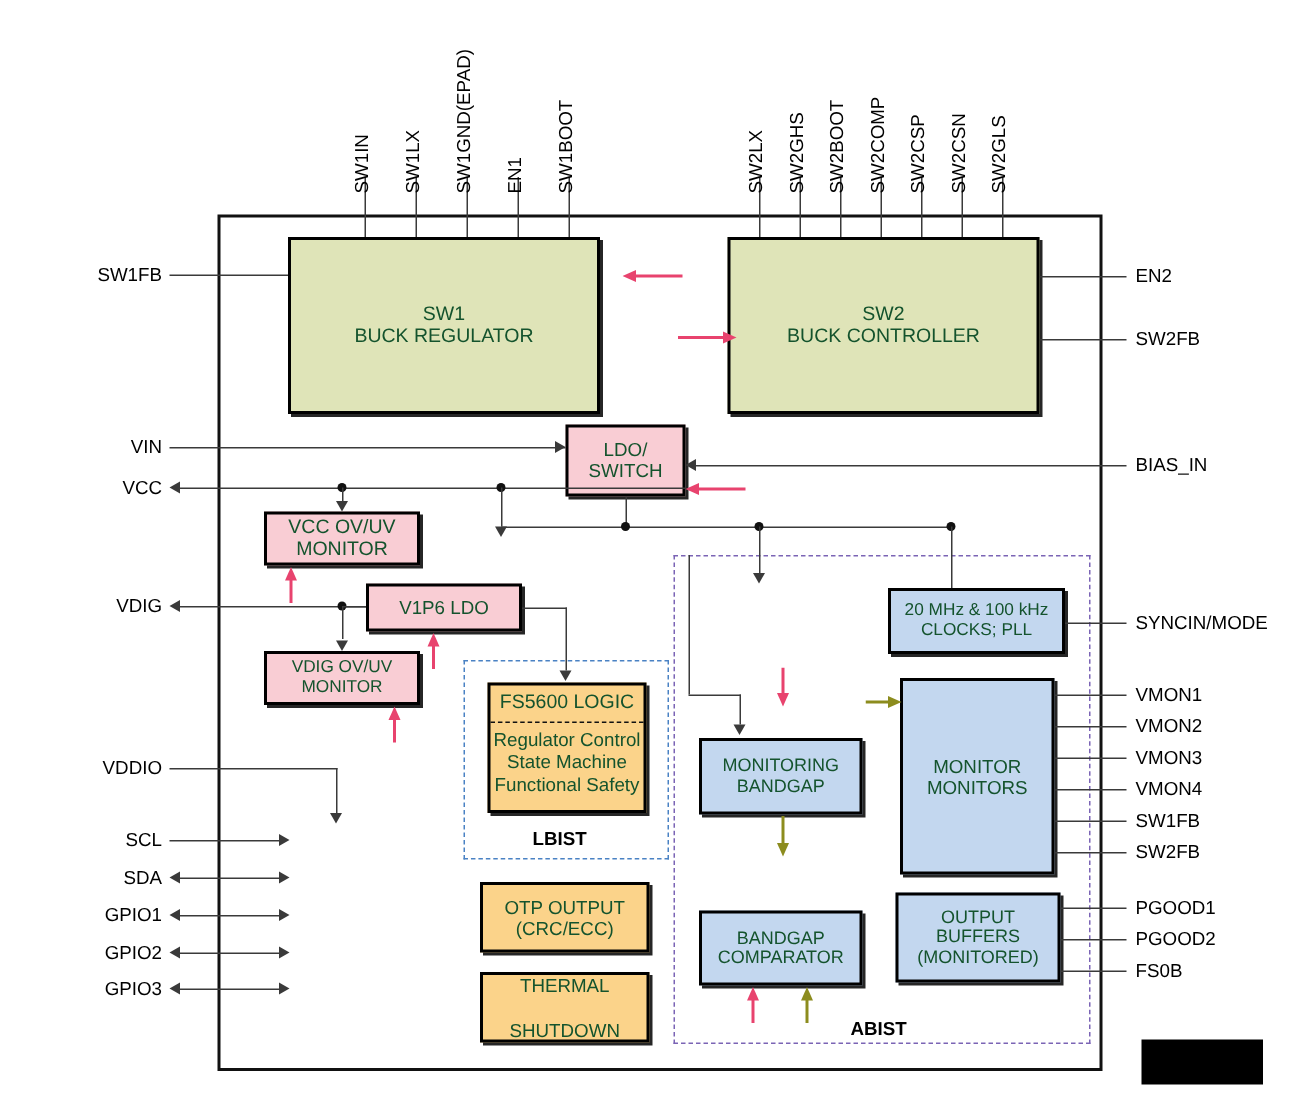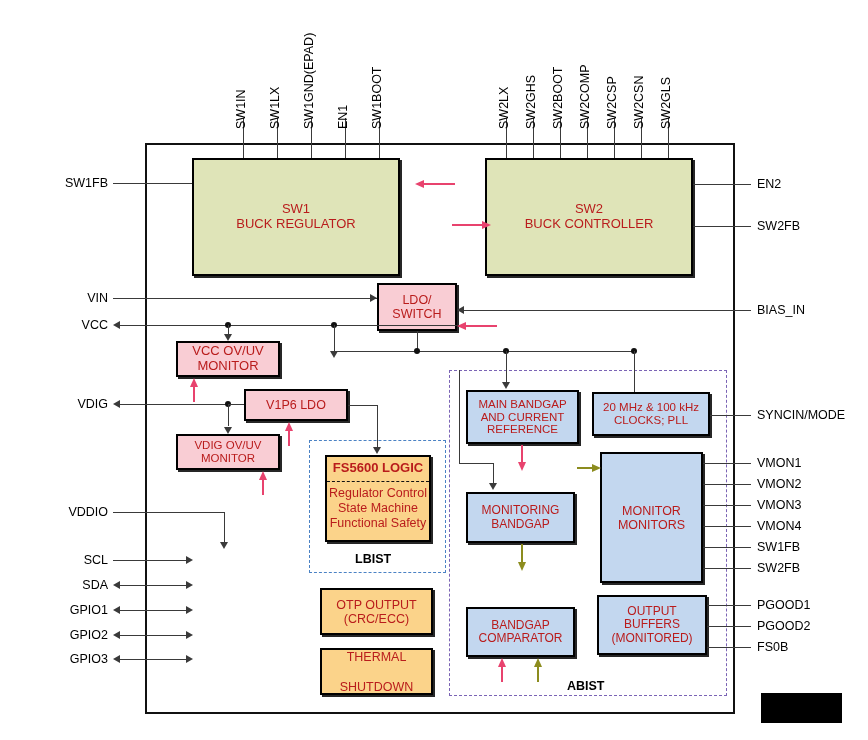--- a/index.html
+++ b/index.html
@@ -22,21 +22,21 @@
   .blk {
     position: absolute;
     box-sizing: border-box;
     border: 2px solid #000;
     display: flex;
     flex-direction: column;
     align-items: center;
     justify-content: center;
     text-align: center;
     line-height: 1.12;
-    color: #b91c1c;
+    color: #14532d;
     box-shadow: 2px 2px 0 rgba(0,0,0,0.85);
   }
   .blk span { display: block; white-space: nowrap; }
 
   .green  { background: #dfe4b8; }
   .pink   { background: #f9cdd4; }
   .blue   { background: #c3d7ef; }
   .purple { background: #cdbfe3; }
   .orange { background: #fbd38a; }
 
@@ -93,21 +93,21 @@
 
   
   .ar { position: absolute; width: 0; height: 0; }
   .ar-r { border-top: 4.5px solid transparent; border-bottom: 4.5px solid transparent; border-left: 7px solid #3a3a3a; }
   .ar-l { border-top: 4.5px solid transparent; border-bottom: 4.5px solid transparent; border-right: 7px solid #3a3a3a; }
   .ar-d { border-left: 4.5px solid transparent; border-right: 4.5px solid transparent; border-top: 7px solid #3a3a3a; }
 
   .dot { position: absolute; width: 6px; height: 6px; border-radius: 50%; background: #111; }
 
   .logic-title {
-    font-weight: bold;
+    font-weight: normal;
     font-size: 13px;
     padding: 4px 0 5px 0;
     width: 100%;
     border-bottom: 1.6px dashed #111;
     box-sizing: border-box;
   }
   .logic-body {
     font-size: 12.5px;
     padding: 4px 0 3px 0;
     line-height: 1.2;
@@ -196,25 +196,20 @@
   </div>
 
   <div class="blk orange" style="left:320px; top:648px; width:113px; height:47px; font-size:12.5px;gap:16px;">
     <span>THERMAL</span>
     <span>SHUTDOWN</span>
   </div>
 
   <div class="dash-purple" style="left:449px; top:370px; width:278px; height:326px;"></div>
   <div class="caption" style="left:567px; top:679px;">ABIST</div>
 
-  <div class="blk blue" style="left:466px; top:390px; width:113px; height:54px; font-size:11.5px;">
-    <span>MAIN BANDGAP</span>
-    <span>AND CURRENT</span>
-    <span>REFERENCE</span>
-  </div>
 
   <div class="blk blue" style="left:592px; top:392px; width:118px; height:44px; font-size:11.5px;">
     <span>20 MHz &amp; 100 kHz</span>
     <span>CLOCKS; PLL</span>
   </div>
 
   <div class="blk blue" style="left:466px; top:492px; width:109px; height:51px; font-size:12px;">
     <span>MONITORING</span>
     <span>BANDGAP</span>
   </div>

